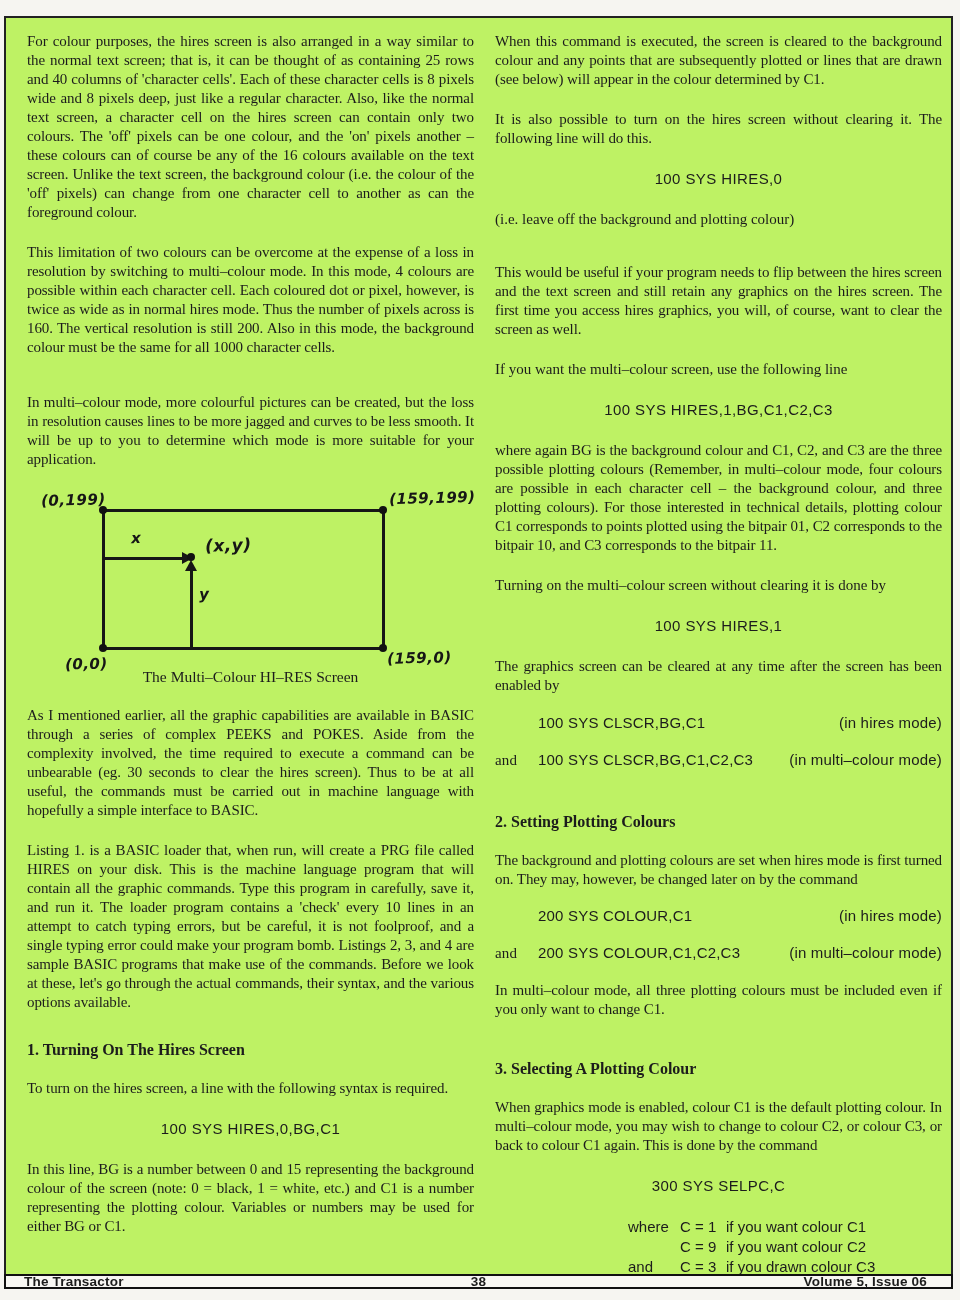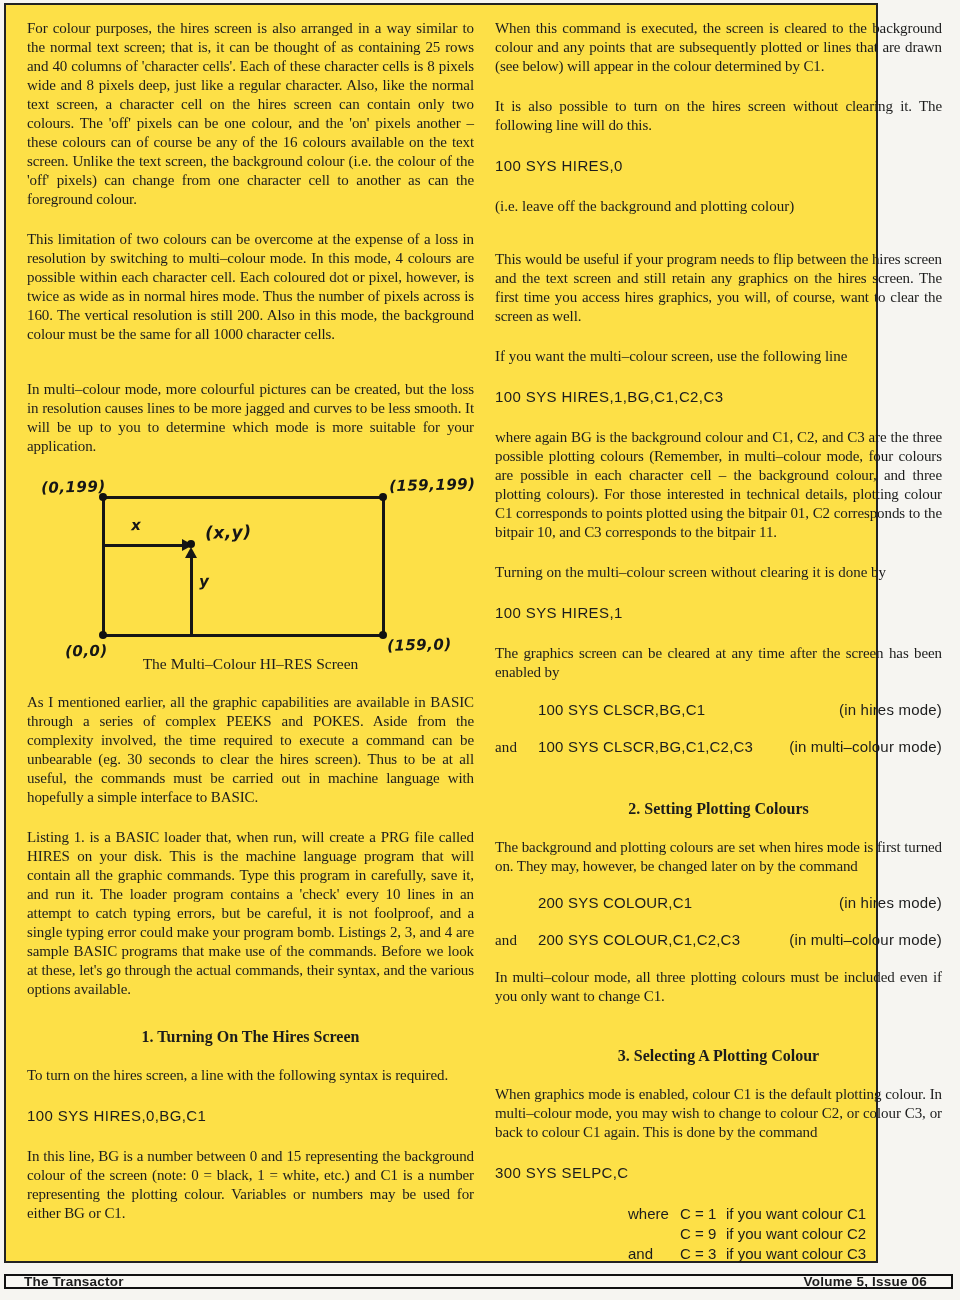--- a/index.html
+++ b/index.html
@@ -1,23 +1,23 @@
 <!DOCTYPE html>
 <html><head>
 <meta charset="utf-8">
 <style>
   html,body{margin:0;padding:0;background:#e9e7e2;}
   .page{position:relative;width:960px;height:1300px;background:#f6f5f1;color:#1c1c1c;overflow:hidden;}
-  .frame{position:absolute;left:4px;top:3px;width:874px;height:1260px;border:2px solid #222;background:#fde047;box-sizing:border-box;}
+  .frame{position:absolute;left:4px;top:16px;width:949px;height:1260px;border:2px solid #222;background:#bef264;box-sizing:border-box;}
   .columns{position:absolute;left:21px;top:14px;right:17px;display:flex;gap:21px;}
   .col{width:447px;flex:0 0 447px;}
   .para{font:15px/19px "Liberation Serif",serif;text-align:justify;margin:0 0 21px;letter-spacing:-0.1px;}
   .line{font:15px/19px "Liberation Serif",serif;margin:0 0 21px;}
-  .sechead{font:700 16px/19px "Liberation Serif",serif;margin:0 0 20px;text-align:center;}
-  .codeline{font:15px/19px "Liberation Sans",sans-serif;letter-spacing:0.4px;margin:21px 0 22px;}
+  .sechead{font:700 16px/19px "Liberation Serif",serif;margin:0 0 20px;}
+  .codeline{font:15px/19px "Liberation Sans",sans-serif;text-align:center;letter-spacing:0.4px;margin:21px 0 22px;}
   .coderow{display:flex;align-items:baseline;font:15px/19px "Liberation Sans",sans-serif;letter-spacing:0.2px;margin:0 0 18px;}
   .coderow .prefix{font-family:"Liberation Serif",serif;width:43px;flex:0 0 43px;}
   .coderow .note{margin-left:auto;}
   .whereblock{font:15px/20px "Liberation Sans",sans-serif;margin:16px 0 0 85px;}
   .whererow{display:flex;margin-left:48px;}
   .wprefix{width:52px;flex:0 0 52px;}
   .weq{width:46px;flex:0 0 46px;}
   
   .diagram{position:relative;width:447px;height:205px;margin:18px 0 14px;}
   .drect{position:absolute;left:75px;top:22px;width:283px;height:141px;border:3px solid #161616;box-sizing:border-box;border-radius:2px;}
@@ -125,25 +125,26 @@
             <span class="wrest">if you want colour C1</span>
           </div>
           <div class="whererow">
             <span class="wprefix"></span>
             <span class="weq">C = 9</span>
             <span class="wrest">if you want colour C2</span>
           </div>
           <div class="whererow">
             <span class="wprefix">and</span>
             <span class="weq">C = 3</span>
-            <span class="wrest">if you want colour C3</span>
+            <span class="wrest">if you drawn colour C3</span>
           </div>
         </div>
       </div>
 
     </div>
   </div>
 
   <div class="footer">
     <span class="f-left">The Transactor</span>
+    <span class="f-center">38</span>
     <span class="f-right">Volume 5, Issue 06</span>
   </div>
 </div>
 
 </body></html>

